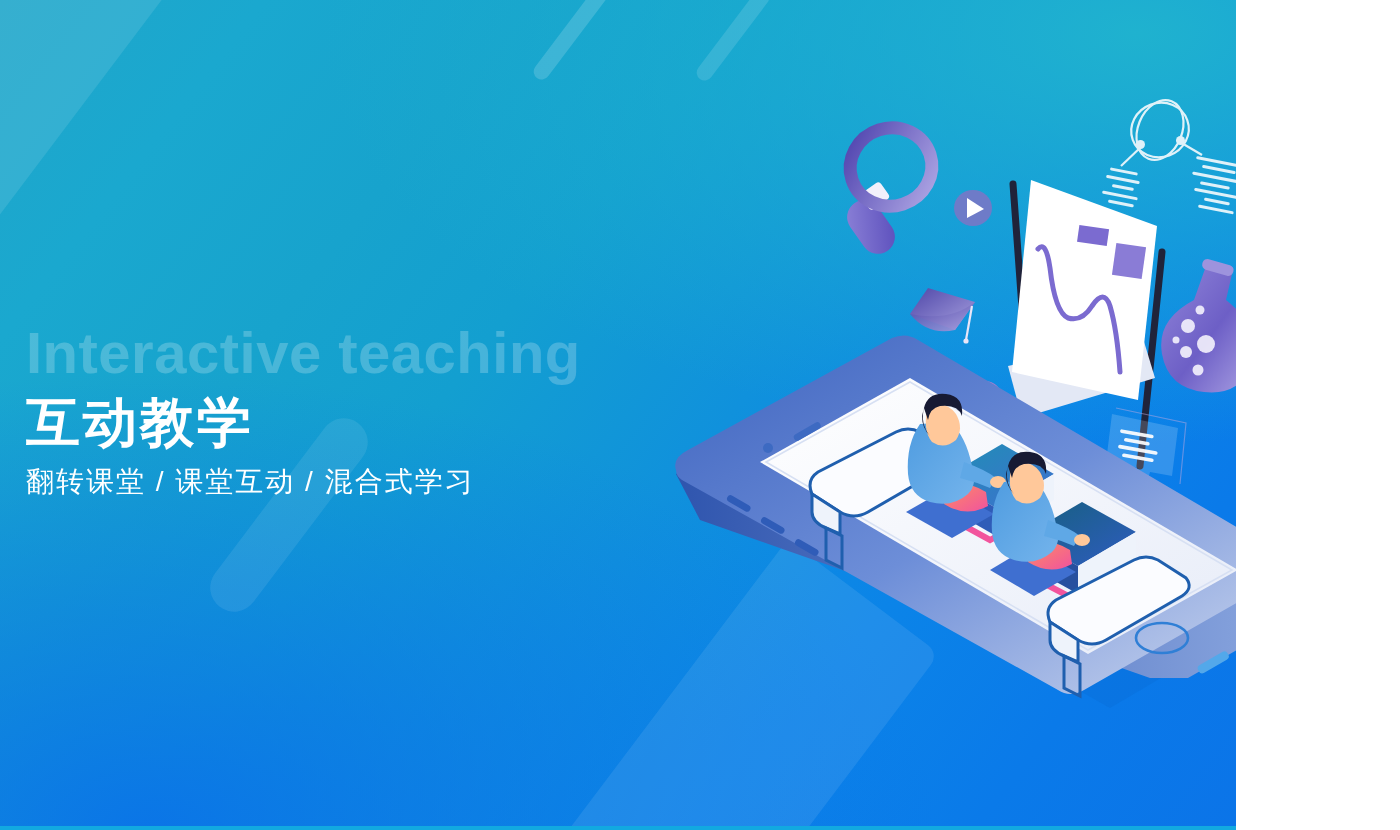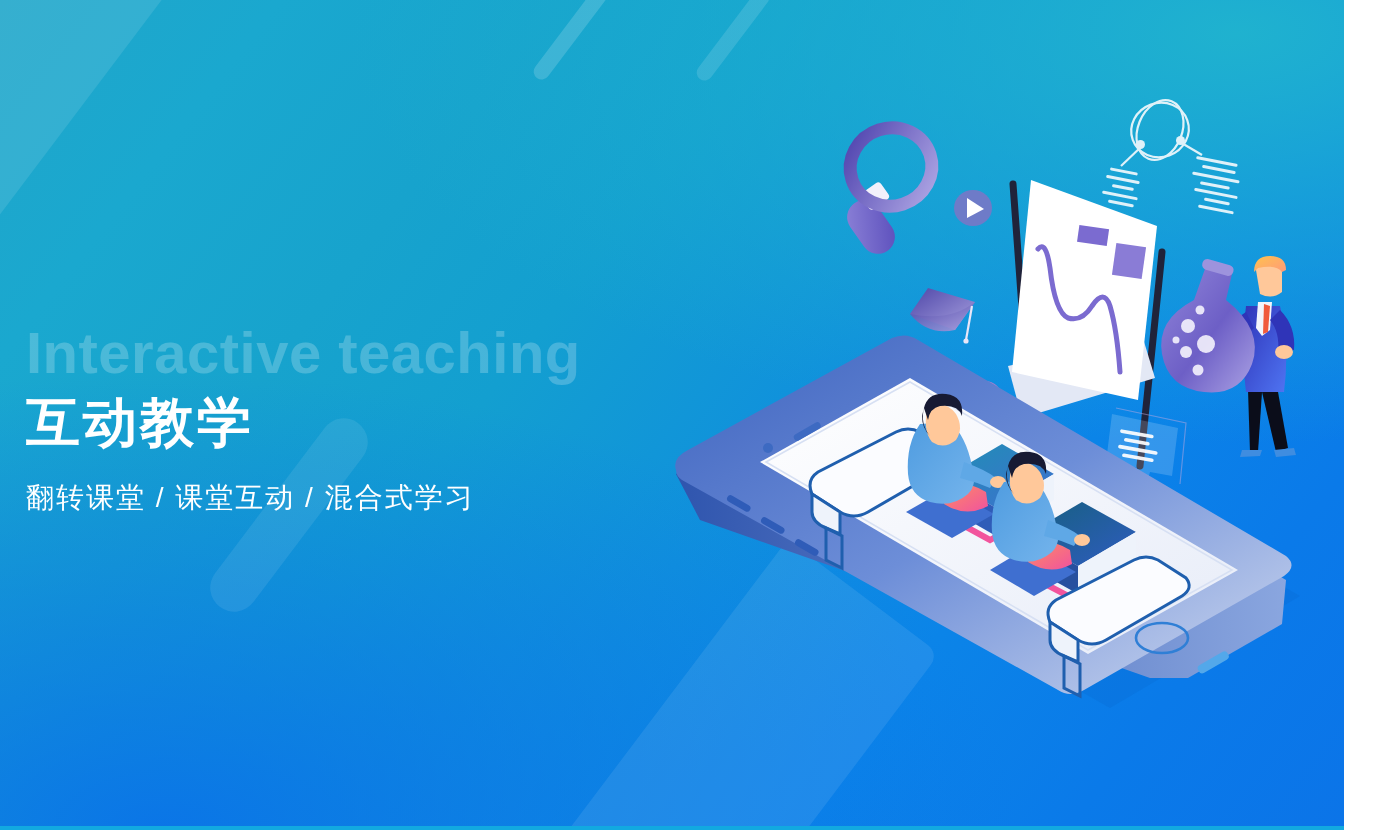--- a/index.html
+++ b/index.html
@@ -1,20 +1,20 @@
 <!DOCTYPE html>
 <html><head>
 <meta charset="utf-8">
 <style>
   html,body{margin:0;padding:0;background:#fff;}
   body{font-family:"Liberation Sans","DejaVu Sans",sans-serif;}
 
   #banner{
     position:relative;
-    width:1344px;height:830px;
+    width:1236px;height:830px;
     overflow:hidden;
     background:linear-gradient(128deg,#20a6ca 0%,#1aa8cf 14%,#17a3cd 28%,#139fd0 40%,#1091dc 56%,#0b84e8 72%,#0a7ae9 86%,#0b74e8 100%);
   }
   
   #tint-a{position:absolute;inset:0;background:radial-gradient(120% 90% at 92% 4%, rgba(32,180,206,.95) 0%, rgba(32,180,206,0) 55%);pointer-events:none;}
   #tint-b{position:absolute;inset:0;background:radial-gradient(110% 95% at 12% 100%, rgba(9,110,235,.85) 0%, rgba(9,110,235,0) 58%);pointer-events:none;}
   #bottom-strip{position:absolute;left:0;right:0;bottom:0;height:4px;background:#12a9e0;}
 
   
   .bar{position:absolute;border-radius:999px;background:rgba(255,255,255,.085);transform-origin:center;}
@@ -28,21 +28,21 @@
   #text-block{position:absolute;left:26px;top:324px;width:760px;}
   #headline-en{
     font-size:58px;font-weight:bold;letter-spacing:.5px;line-height:1;
     color:rgba(255,255,255,.22);white-space:nowrap;
   }
   #headline-cn{
     margin-top:12px;
     font-size:54px;font-weight:bold;color:#ffffff;letter-spacing:3px;line-height:1.05;
   }
   #subline{
-    margin-top:28px;
+    margin-top:12px;
     font-size:28px;color:#ffffff;letter-spacing:2px;font-weight:400;
   }
 
   
   #art{position:absolute;left:0;top:0;width:1400px;height:830px;}
 </style>
 </head>
 <body>
 
 <div id="banner">

